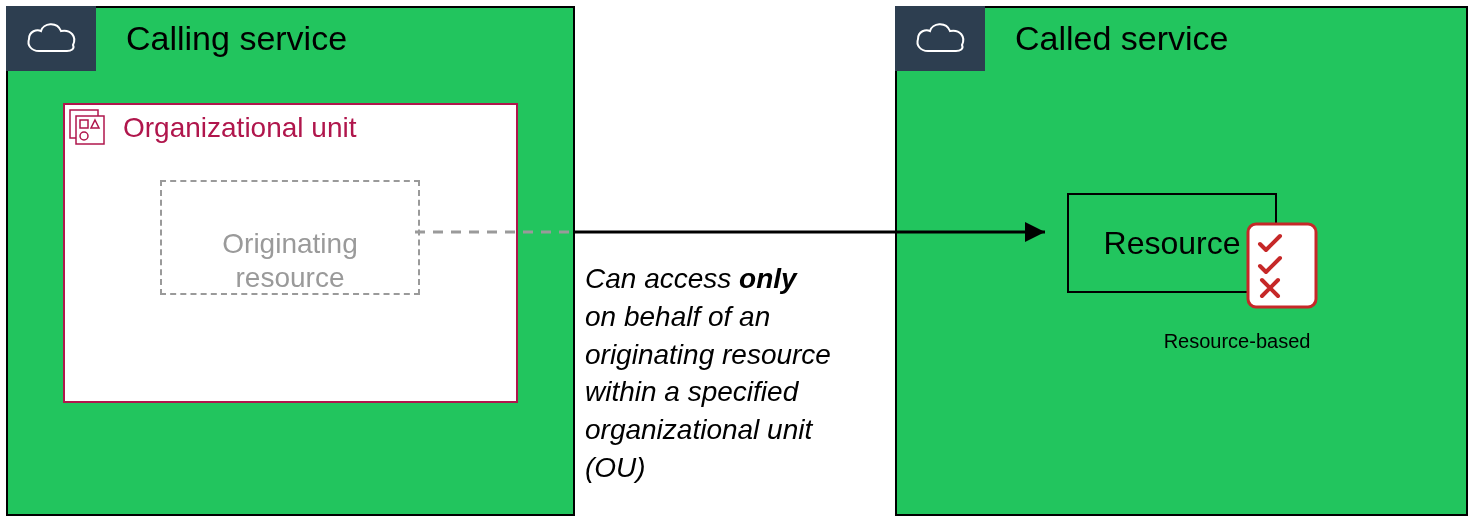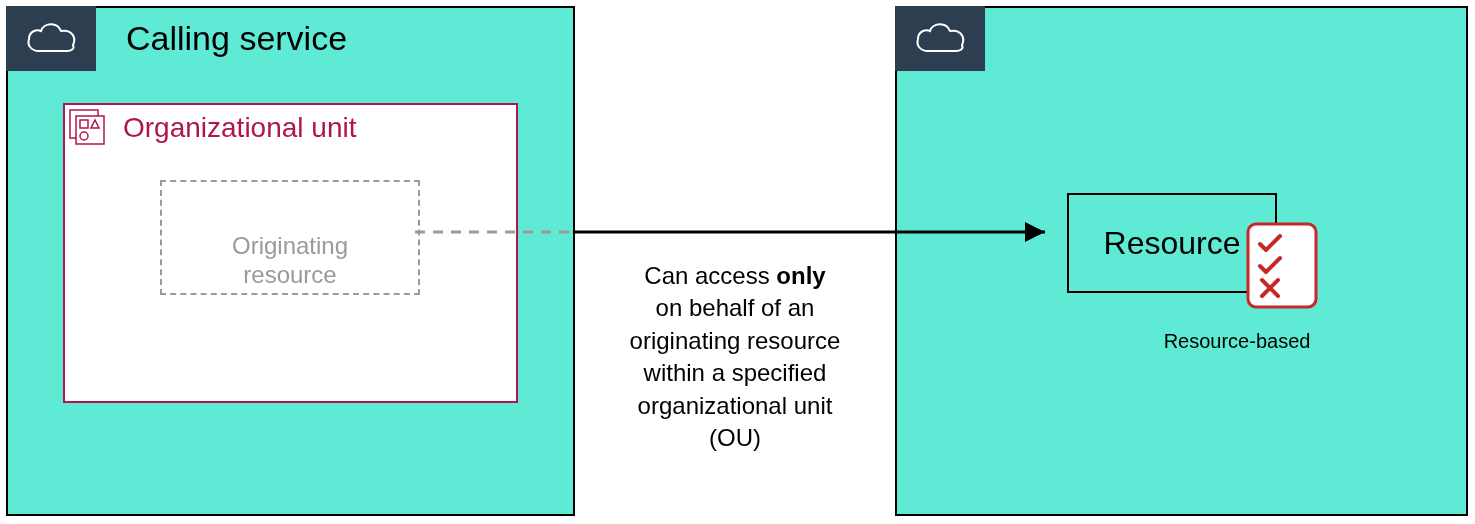--- a/index.html
+++ b/index.html
@@ -8,21 +8,21 @@
     padding: 0;
     font-family: Arial, Helvetica, sans-serif;
     background: #fff;
     width: 1475px;
     height: 524px;
     position: relative;
   }
   .panel {
     position: absolute;
     border: 2px solid #000;
-    background: #5eead4;
+    background: #22c55e;
   }
   .panel-header {
     position: absolute;
     top: -2px;
     left: -2px;
     display: flex;
     align-items: center;
   }
   .cloud-box {
     background: #2d3e50;
@@ -64,21 +64,21 @@
   }
   .orig-box {
     position: absolute;
     border: 2px dashed #9a9a9a;
     display: flex;
     align-items: center;
     justify-content: center;
     text-align: center;
   }
   .orig-text {
-    font-size: 24px;
+    font-size: 28px;
     color: #9a9a9a;
     line-height: 1.2;
     margin-top: 47px;
   }
   .resource-box {
     position: absolute;
     border: 2px solid #000;
     display: flex;
     align-items: center;
     justify-content: center;
@@ -97,22 +97,23 @@
     color: #000;
     line-height: 1.3;
   }
   .policy-key {
     font-family: "Courier New", Courier, monospace;
     font-weight: bold;
     color: #b0164c;
   }
   .center-caption {
     position: absolute;
-    text-align: center;
-    font-size: 24px;
+    text-align: left;
+    font-style: italic;
+    font-size: 28px;
     color: #000;
     line-height: 1.35;
   }
   .center-caption .bold { font-weight: bold; }
   .arrow-svg {
     position: absolute;
     top: 0;
     left: 0;
     pointer-events: none;
   }
@@ -151,20 +152,21 @@
   </div>
 </div>
 
 <div class="panel" style="left:895px; top:6px; width:573px; height:510px;">
   <div class="panel-header">
     <div class="cloud-box">
       <svg width="60" height="40" viewBox="0 0 60 40">
         <path d="M18 32 C10 32 6 26 8 20 C8 12 16 10 20 12 C22 4 36 2 40 12 C50 10 56 18 52 26 C54 30 50 32 46 32 Z" fill="none" stroke="#fff" stroke-width="2"></path>
       </svg>
     </div>
+    <div class="panel-title">Called service</div>
   </div>
 
   <div class="resource-box" style="left:170px; top:185px; width:210px; height:100px;">
     <div class="resource-text">Resource</div>
   </div>
 
   <div class="policy-icon" style="left:345px; top:210px;">
     <svg width="80" height="95" viewBox="0 0 80 95">
       <rect x="6" y="6" width="68" height="83" rx="8" ry="8" fill="#fff" stroke="#c62828" stroke-width="3"></rect>
       <path d="M18 26 l6 6 l14 -14" fill="none" stroke="#c62828" stroke-width="4" stroke-linecap="round" stroke-linejoin="round"></path>

